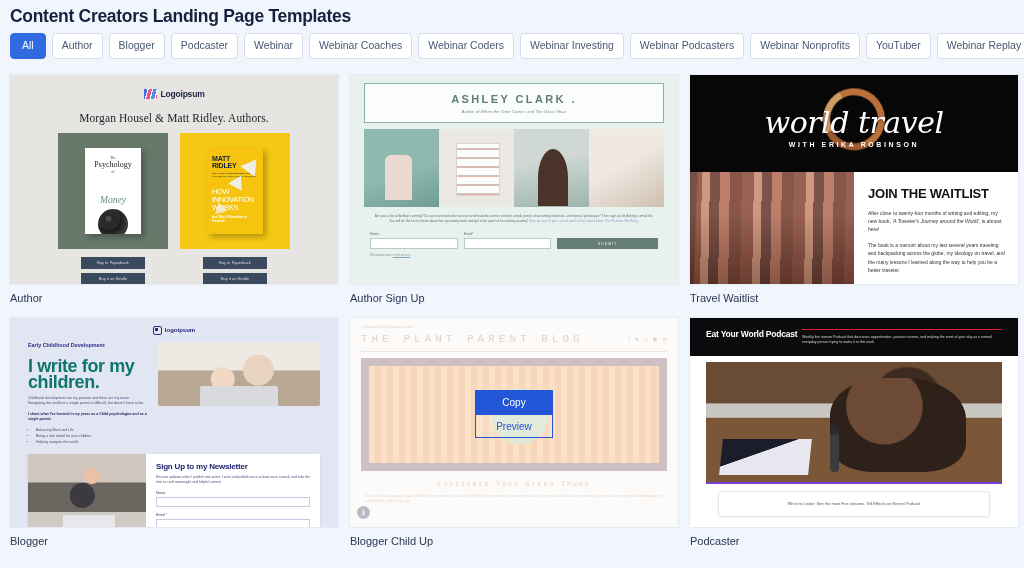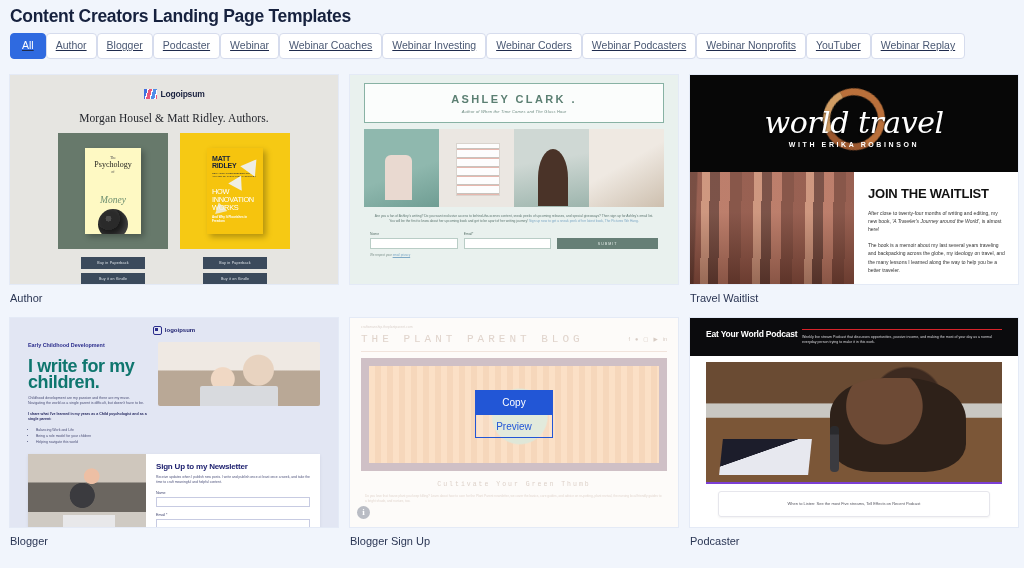--- a/index.html
+++ b/index.html
@@ -16,24 +16,24 @@
     font-weight: bold;
     letter-spacing: -0.3px;
     color: #16213e;
     padding: 6px 0 0 10px;
     line-height: 20px;
   }
 
   .filter-bar {
     display: flex;
     align-items: center;
+    gap: 6px;
     padding: 7px 0 7px 10px;
     flex-wrap: nowrap;
     overflow: hidden;
-    text-decoration: underline;
   }
   .pill {
     font-size: 10.5px;
     line-height: 1;
     padding: 6px 9px 7px;
     border: 1px solid #d6dced;
     border-radius: 4px;
     background: #ffffff;
     color: #4a5873;
     white-space: nowrap;
@@ -92,21 +92,21 @@
     font-size: 11.5px;
     color: #23252b;
     margin-top: 11px;
     letter-spacing: 0.1px;
   }
   .books { display: flex; gap: 12px; justify-content: center; margin-top: 9px; }
   .book-tile { width: 110px; height: 116px; display: flex; align-items: center; justify-content: center; }
   .book-tile.green { background: #67796b; }
   .book-tile.yellow { background: #f6c914; }
   .cover { width: 56px; height: 86px; box-shadow: 3px 3px 6px rgba(0,0,0,.28); position: relative; overflow: hidden; }
-  .cover.psy { background: #fef9c3; padding: 7px 5px 0; }
+  .cover.psy { background: #ffffff; padding: 7px 5px 0; }
   .cover.psy .t1 { font-family: "Liberation Serif", serif; font-size: 4px; text-align: center; color: #555; }
   .cover.psy .t2 { font-family: "Liberation Serif", serif; font-size: 8px; text-align: center; color: #1d1d1b; line-height: 9px; }
   .cover.psy .t3 { font-family: "Liberation Serif", serif; font-size: 9.5px; text-align: center; color: #6d8f6f; font-style: italic; line-height: 10px; margin-top: 21px; }
   .cover.psy .globe {
     width: 30px; height: 30px; border-radius: 50%; margin: 4px auto 0;
     background: radial-gradient(circle at 35% 32%, #4c4c4c 0 10%, #2a2a2a 11% 40%, #1a1a1a 41% 100%);
     box-shadow: inset -3px -3px 6px rgba(255,255,255,.18);
   }
   .cover.psy .sm { font-size: 2.6px; text-align: center; color: #777; margin-top: 5px; letter-spacing: .2px; }
   .cover.hiw { background: #f6c40e; padding: 7px 5px 0; }
@@ -332,22 +332,22 @@
 
 <div class="page-title">Content Creators Landing Page Templates</div>
 
 <div class="filter-bar">
   <div class="pill active">All</div>
   <div class="pill">Author</div>
   <div class="pill">Blogger</div>
   <div class="pill">Podcaster</div>
   <div class="pill">Webinar</div>
   <div class="pill">Webinar Coaches</div>
+  <div class="pill">Webinar Coders</div>
   <div class="pill">Webinar Investing</div>
-  <div class="pill">Webinar Coders</div>
   <div class="pill">Webinar Podcasters</div>
   <div class="pill">Webinar Nonprofits</div>
   <div class="pill">YouTuber</div>
   <div class="pill">Webinar Replay</div>
 </div>
 
 <div class="grid">
 
   <div class="cell">
     <div class="thumb c-author">
@@ -419,20 +419,21 @@
         <div class="ac-fld">
           <div class="ac-lab">Email*</div>
           <div class="ac-inp"></div>
         </div>
         <div class="ac-submit">SUBMIT</div>
       </div>
       <div class="ac-privacy">
         <span>We respect your </span><span class="hl">email privacy</span>
       </div>
     </div>
+    <div class="thumb-label">Author Sign Up</div>
   </div>
 
   <div class="cell">
     <div class="thumb c-travel">
       <div class="tw-hero">
         <div class="tw-ring"></div>
         <div class="tw-script">world travel</div>
         <div class="tw-sub">WITH ERIKA ROBINSON</div>
       </div>
       <div class="tw-body">
@@ -501,21 +502,21 @@
       <div class="bs-hero">
         <div class="bs-hero-inner">
           <div class="bs-copy">Copy</div>
           <div class="bs-preview">Preview</div>
         </div>
       </div>
       <div class="bs-tagline">Cultivate Your Green Thumb</div>
       <div class="bs-para">Do you love that house plant you keep killing? Learn about how to care for the Plant Parent newsletter, we cover the basics, care guides, and advice on re-potting, plant revival, the nursing local friendly guides to a bright shade, and nurture, too.</div>
       <div class="bs-info">i</div>
     </div>
-    <div class="thumb-label">Blogger Sign Up</div>
+    <div class="thumb-label">Blogger Child Up</div>
   </div>
 
   <div class="cell">
     <div class="thumb c-pod">
       <div class="pod-dark">
         <div class="pod-row">
           <div class="pod-h">Eat Your World Podcast</div>
           <div class="pod-right">
             <div class="pod-rule"></div>
             <div class="pod-p">Weekly live stream Podcast that discusses opportunities, passive income, and making the most of your day as a normal everyday person trying to make it in this work.</div>

